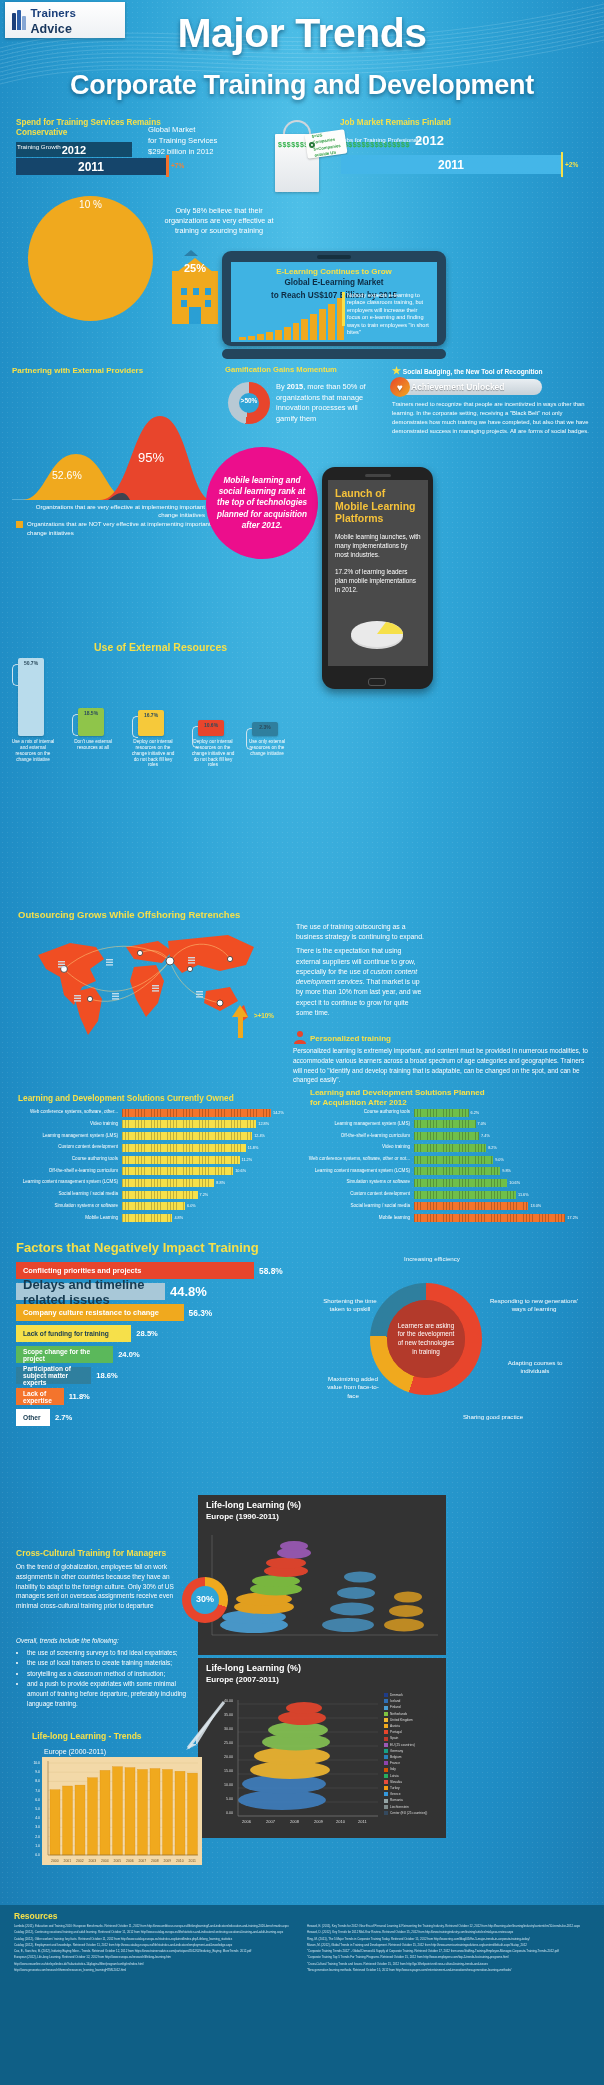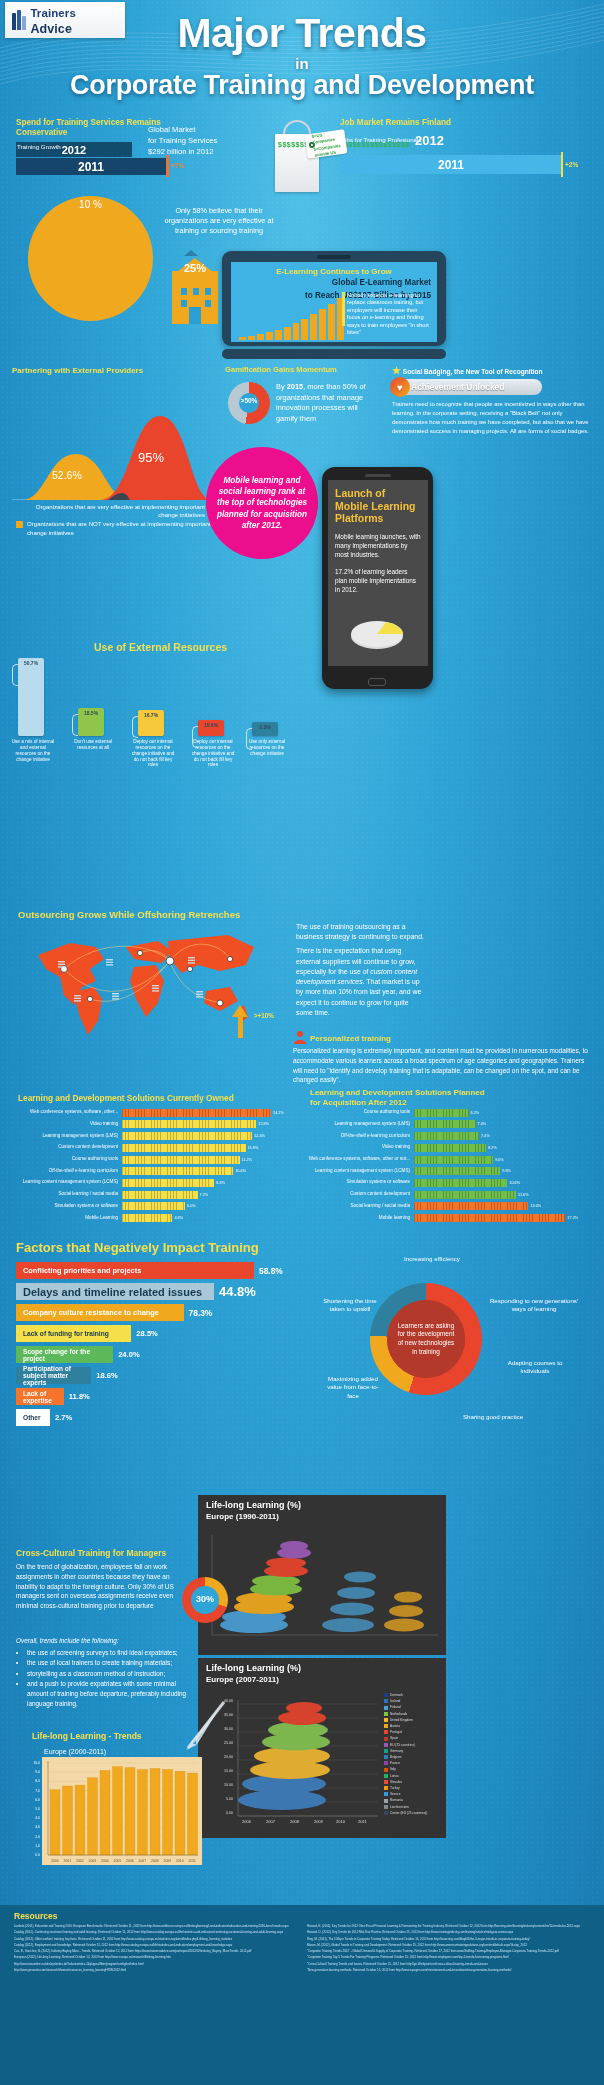--- a/index.html
+++ b/index.html
@@ -112,21 +112,21 @@
   .bldg-win { position:absolute; width:6px;height:7px;background:#2a9fd4;}
   .p25 { position:absolute; left:168px; top:262px; width:54px; text-align:center; font-size:11px;
          color:#fff; font-weight:bold; z-index:3;}
   
   .tablet { position:absolute; left:222px; top:251px; width:224px; height:95px;
             background:#24455c; border-radius:9px; padding:9px 7px 5px; box-shadow:0 3px 6px rgba(0,0,0,.3);}
   .tab-cam { position:absolute; left:95px; top:4px; width:34px; height:4px; background:#16303f; border-radius:2px;}
   .tab-screen { position:absolute; left:9px; top:11px; width:206px; height:80px;
                 background:#3fb3e3; padding:5px 6px; overflow:hidden;}
   .tab-h1 { text-align:center; color:#f6e04a; font-size:8px; font-weight:bold; }
-  .tab-h2 { text-align:right; color:#0e2c44; font-size:8.2px; font-weight:bold; line-height:1.3; margin-top:2px;}
+  .tab-h2 { text-align:center; color:#0e2c44; font-size:8.2px; font-weight:bold; line-height:1.3; margin-top:2px;}
   .tab-bars { position:absolute; left:8px; bottom:2px; width:105px; height:42px;
               display:flex; align-items:flex-end; gap:2px;}
   .tab-bars i { display:block; flex:1; background:#f0a91e; }
   .tab-note { position:absolute; right:6px; top:30px; width:84px; color:#fff; font-size:5.6px; line-height:1.32;}
   .tab-note::before { content:""; position:absolute; left:-5px; top:0; width:2.5px; height:34px; background:#f6e04a;}
   .tab-foot { position:absolute; left:222px; top:349px; width:224px; height:10px; background:#24455c; border-radius:5px;}
   
   .partner { position:absolute; left:12px; top:366px; width:210px; }
   .partner .h { font-size:8px; }
   .partner .b { color:#fff; font-size:7.5px; line-height:1.42; margin-top:3px; }
@@ -257,21 +257,20 @@
           <path d="M0,72 C160,30 300,98 604,28"></path>
         <path d="M0,76 C160,34 300,102 604,32"></path>
           <path d="M0,80 C160,38 300,106 604,36"></path>
         <path d="M0,84 C160,42 300,110 604,40"></path>
           <path d="M0,56 C160,14 300,82 604,12"></path>
         <path d="M0,52 C160,10 300,78 604,8"></path>
           <path d="M0,48 C160,6 300,74 604,4"></path>
       </g>
     </svg>
     <div class="title1">Major Trends</div>
-    <div class="title-in">in</div>
     <div class="title2">Corporate Training and Development</div>
     <div class="logo-box">
       <span class="logo-mark">
           <i></i>
           <i></i>
           <i></i>
         </span>
       <span class="logo-txt">
         <span class="l1">Trainers</span><br>
         <span class="l2">Advice</span>
@@ -700,26 +699,26 @@
       </div>
     </div>
 
   <div class="fac-h">Factors that Negatively Impact Training</div>
   <div id="factors" class="fac">
       <div class="fac-row">
         <div class="fac-bar" style="width:238px;background:#e8452c;font-size:7.4px;color:#fff">Conflicting priorities and projects</div>
         <span class="fac-val" style="font-size:8.4px">58.8%</span>
       </div>
       <div class="fac-row">
-        <div class="fac-bar" style="width:198px;background:#a8c8d8;font-size:11px;color:#163a50">Delays and timeline related issues</div>
+        <div class="fac-bar" style="width:149px;background:#a8c8d8;font-size:13px;color:#163a50">Delays and timeline related issues</div>
         <span class="fac-val" style="font-size:13px">44.8%</span>
       </div>
       <div class="fac-row">
         <div class="fac-bar" style="width:167.57142857142858px;background:#f0a91e;font-size:7.4px;color:#fff">Company culture resistance to change</div>
-        <span class="fac-val" style="font-size:8.4px">78.3%</span>
+        <span class="fac-val" style="font-size:8.4px">56.3%</span>
       </div>
       <div class="fac-row">
         <div class="fac-bar" style="width:115.35714285714286px;background:#f6e04a;font-size:6.6px;color:#163a50">Lack of funding for training</div>
         <span class="fac-val" style="font-size:7.6px">28.5%</span>
       </div>
       <div class="fac-row">
         <div class="fac-bar" style="width:97.14285714285714px;background:#5bb85b;font-size:6.6px;color:#fff">Scope change for the project</div>
         <span class="fac-val" style="font-size:7.6px">24.0%</span>
       </div>
       <div class="fac-row">

